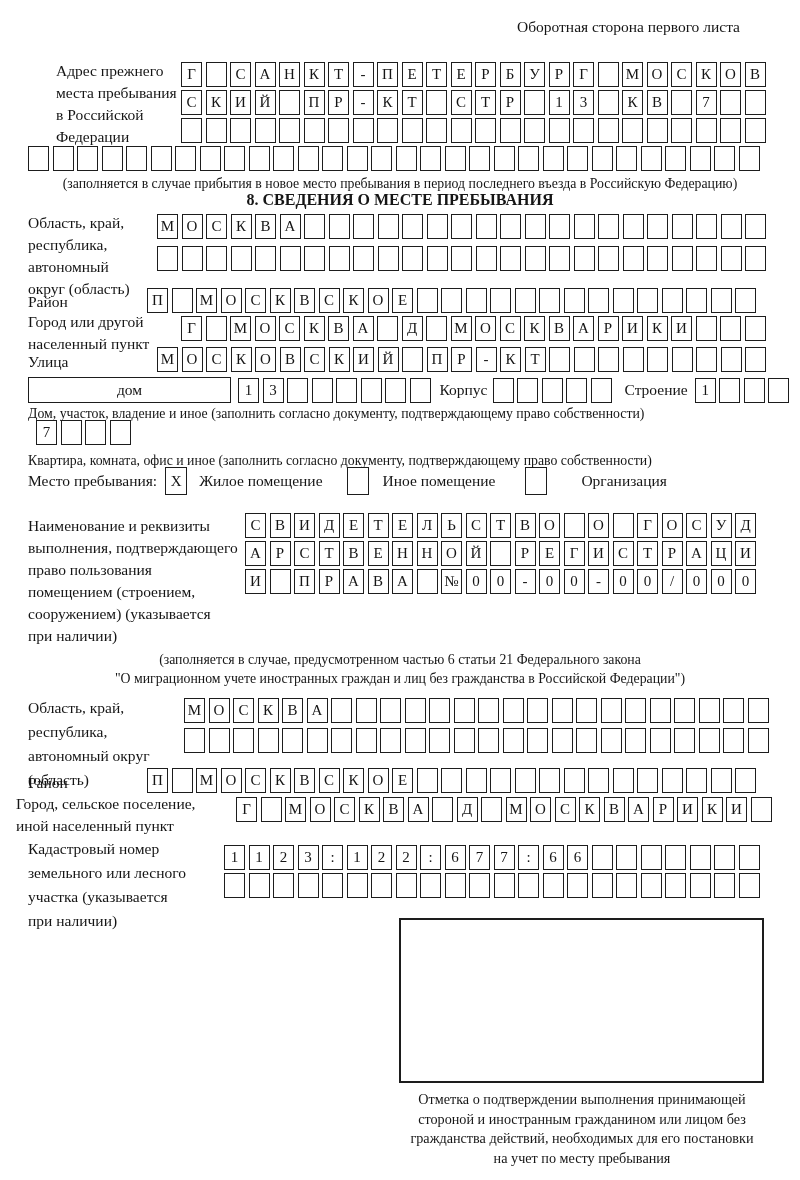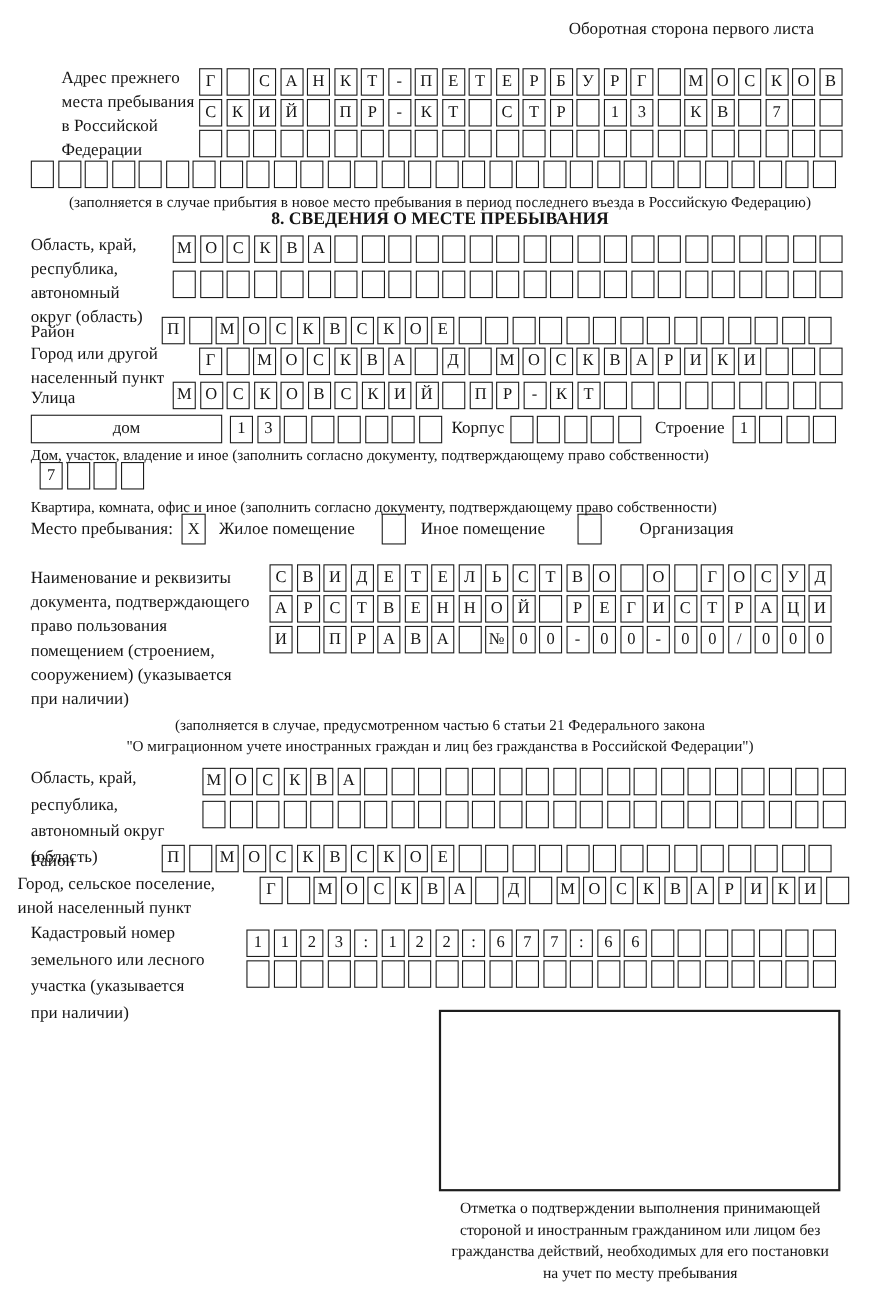--- a/index.html
+++ b/index.html
@@ -287,21 +287,21 @@
       <div class="cell"></div>
       <div class="cell"></div>
       <div class="cell"></div>
       <div class="cell"></div>
       <div class="cell"></div>
       <div class="cell"></div>
       <div class="cell"></div>
     </div>
 
   <div class="abs inline-row" style="left:28px;top:377px;">
-    <div class="boxlabel" style="width:174px;text-align:center;">дом</div>
+    <div class="boxlabel" style="width:203px;text-align:center;">дом</div>
     <div class="cellrow" style="margin-left:7px;">
         <div class="cell">1</div>
         <div class="cell">3</div>
         <div class="cell"></div>
         <div class="cell"></div>
         <div class="cell"></div>
         <div class="cell"></div>
         <div class="cell"></div>
         <div class="cell"></div>
       </div>
@@ -337,21 +337,21 @@
     <div class="itext" style="margin-left:12px;">Жилое помещение</div>
     <div class="checkbox" style="margin-left:24px;"></div>
     <div class="itext" style="margin-left:14px;">Иное помещение</div>
     <div class="checkbox" style="margin-left:30px;"></div>
     <div class="itext" style="margin-left:34px;">Организация</div>
   </div>
 
   <div class="abs note" style="left:28px;top:451px;">Квартира, комната, офис и иное (заполнить согласно документу, подтверждающему право собственности)</div>
 
   <div class="abs lbl" style="left:28px;top:515px;width:218px;">Наименование и реквизиты
-документа, подтверждающего
+выполнения, подтверждающего
 право пользования
 помещением (строением,
 сооружением) (указывается
 при наличии)</div>
   <div class="abs cellrow" style="left:245px;top:513px;">
       <div class="cell">С</div>
       <div class="cell">В</div>
       <div class="cell">И</div>
       <div class="cell">Д</div>
       <div class="cell">Е</div>

